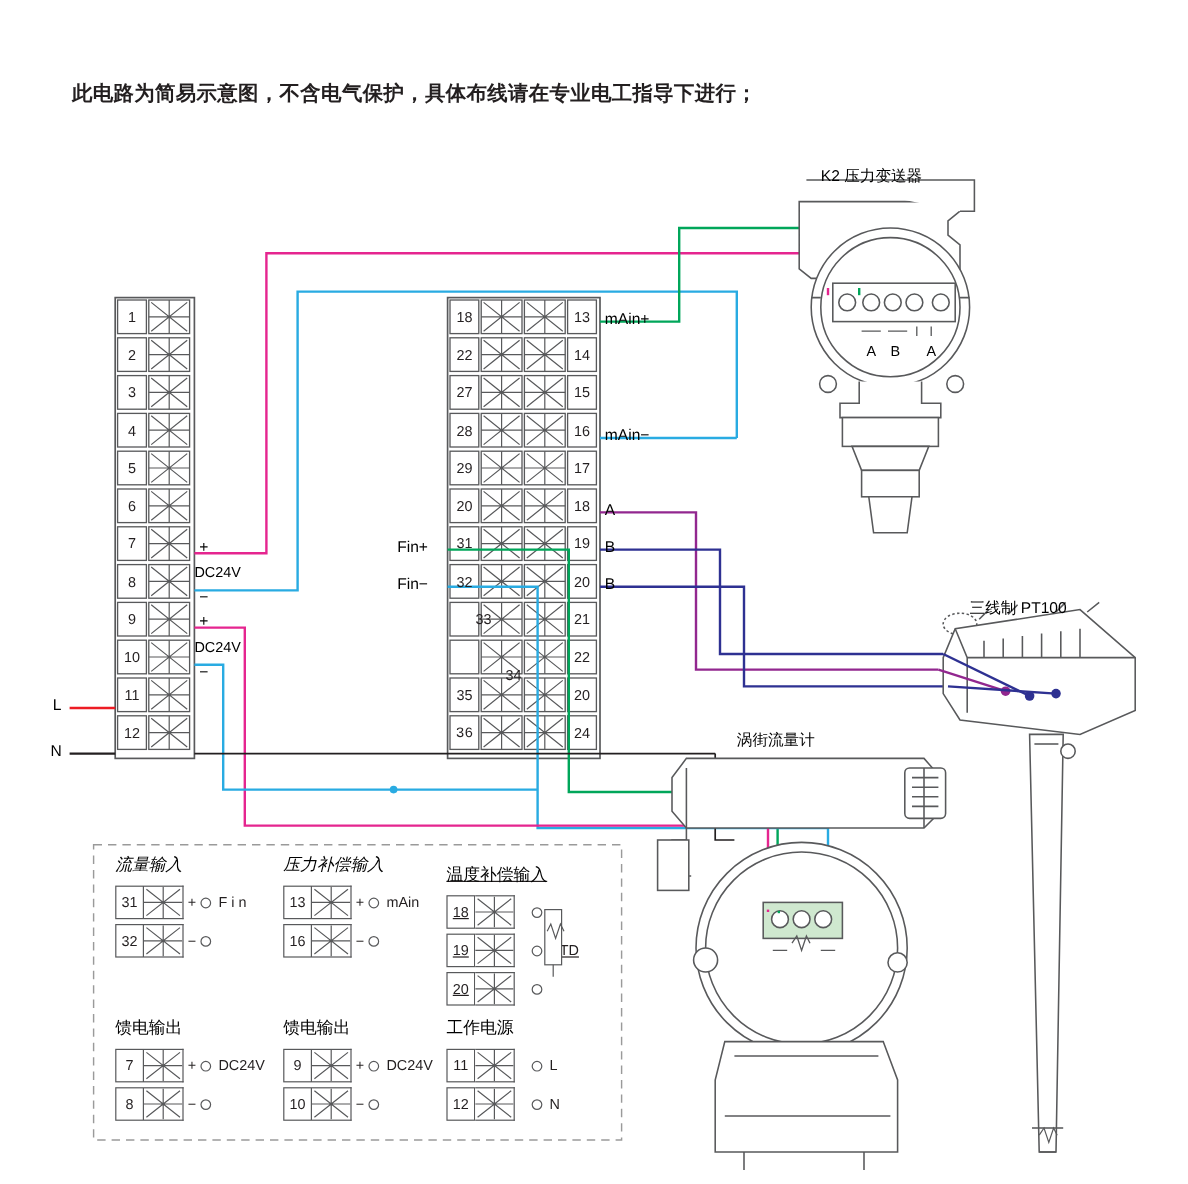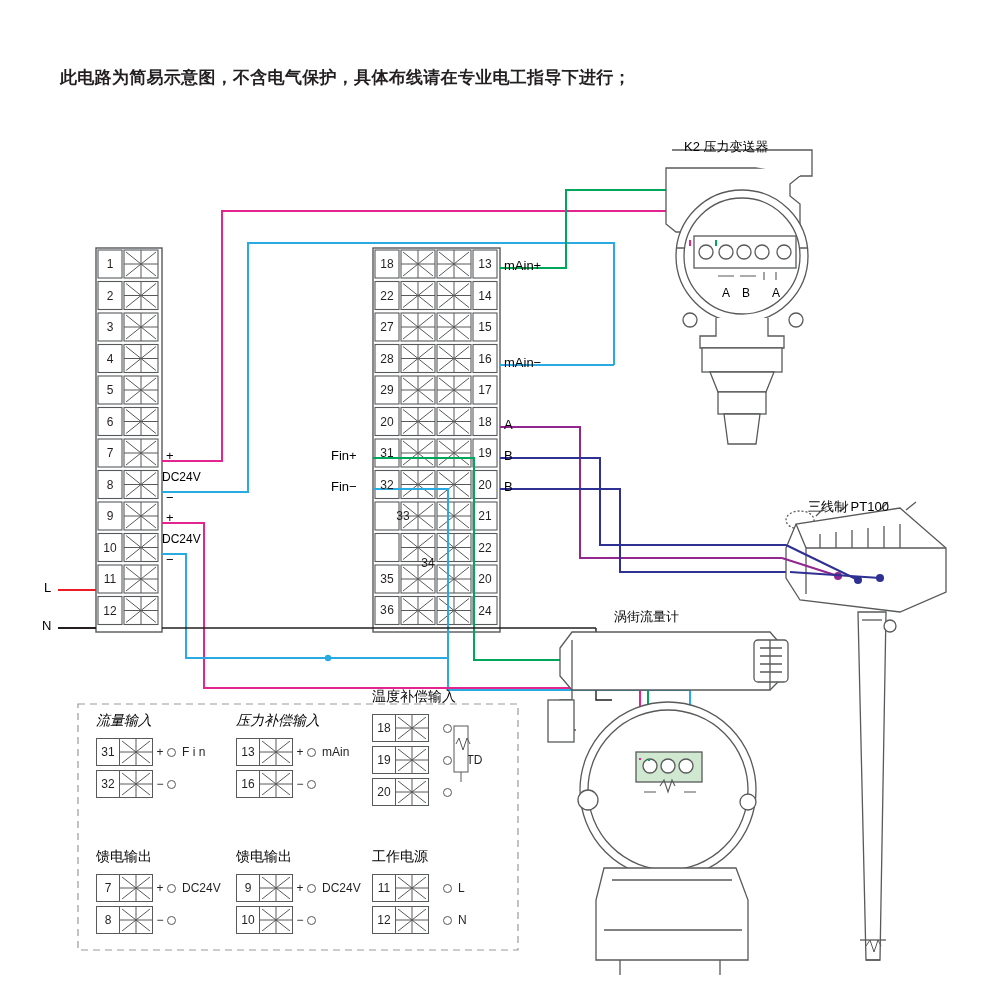--- a/index.html
+++ b/index.html
@@ -480,21 +480,21 @@
             <div style="width: 32px; height: 26px; border-top: 1px solid rgb(88, 89, 91); border-right: 1px solid rgb(88, 89, 91); border-bottom: 1px solid rgb(88, 89, 91); border-image: initial; border-left: none; background: rgb(255, 255, 255); position: relative;">
               <svg width="32" height="26" style="display:block">
                 <path d="M2,2 L30,24 M30,2 L2,24 M16,0 L16,26 M0,13 L32,13" stroke="#58595b" stroke-width="1" fill="none"></path>
               </svg>
             </div>
             <div style="font-size: 12px; width: 14px; text-align: center;">−</div>
             <div style="width: 7px; height: 7px; border: 1px solid rgb(88, 89, 91); border-radius: 50%; background: rgb(255, 255, 255);"></div>
           </div>
         </div>
       </div>
-      <div style="position: absolute; left: 372px; top: 688px;">
+      <div style="position: absolute; left: 372px; top: 720px; text-decoration: underline;">
         <div class="lbl cn" style="position: static; margin-bottom: 8px;">温度补偿输入</div>
         <div style="position: relative;">
           <div style="display: flex; align-items: center; margin-bottom: 4px;">
             <div style="width: 22px; height: 26px; border: 1px solid rgb(88, 89, 91); font-size: 12px; display: flex; align-items: center; justify-content: center; background: rgb(255, 255, 255);">18</div>
             <div style="width: 32px; height: 26px; border-top: 1px solid rgb(88, 89, 91); border-right: 1px solid rgb(88, 89, 91); border-bottom: 1px solid rgb(88, 89, 91); border-image: initial; border-left: none; background: rgb(255, 255, 255); position: relative;">
               <svg width="32" height="26" style="display:block">
                 <path d="M2,2 L30,24 M30,2 L2,24 M16,0 L16,26 M0,13 L32,13" stroke="#58595b" stroke-width="1" fill="none"></path>
               </svg>
             </div>
             <div style="font-size: 12px; width: 14px; text-align: center;"></div>

